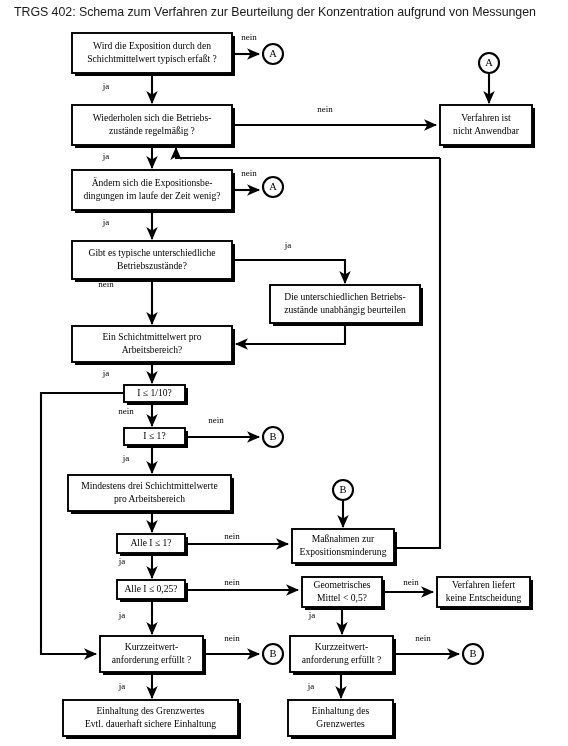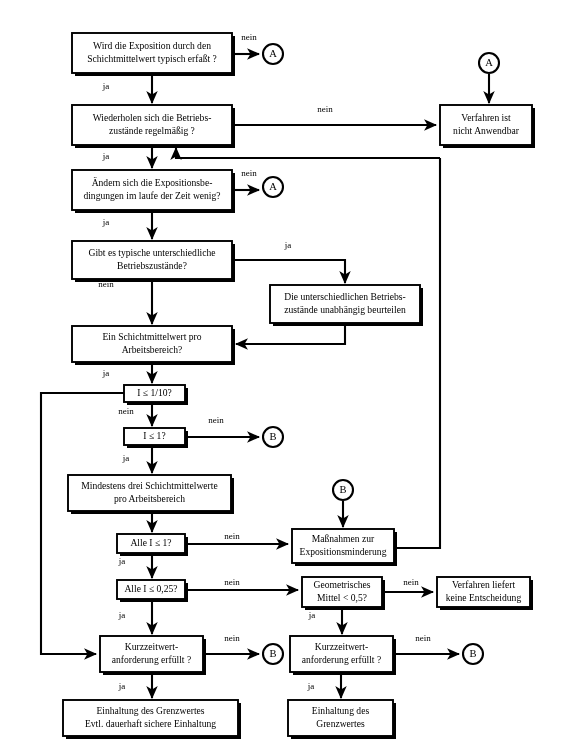--- a/index.html
+++ b/index.html
@@ -80,20 +80,21 @@
     fill: #000000;
     text-anchor: middle;
     dominant-baseline: middle;
   }
 </style>
 </head>
 <body>
 
 <div id="page">
 
+  <div id="title">TRGS 402: Schema zum Verfahren zur Beurteilung der Konzentration aufgrund von Messungen</div>
 
   <svg id="flow" viewBox="0 0 568 746">
     <defs>
       <marker id="arrow" viewBox="0 0 10 10" refX="9.2" refY="5" markerWidth="6.2" markerHeight="6.2" orient="auto-start-reverse">
         <path d="M 0 0.6 L 10 5 L 0 9.4 L 2.6 5 Z" fill="#000000"></path>
       </marker>
     </defs>
 
     <g id="connectors">
 

